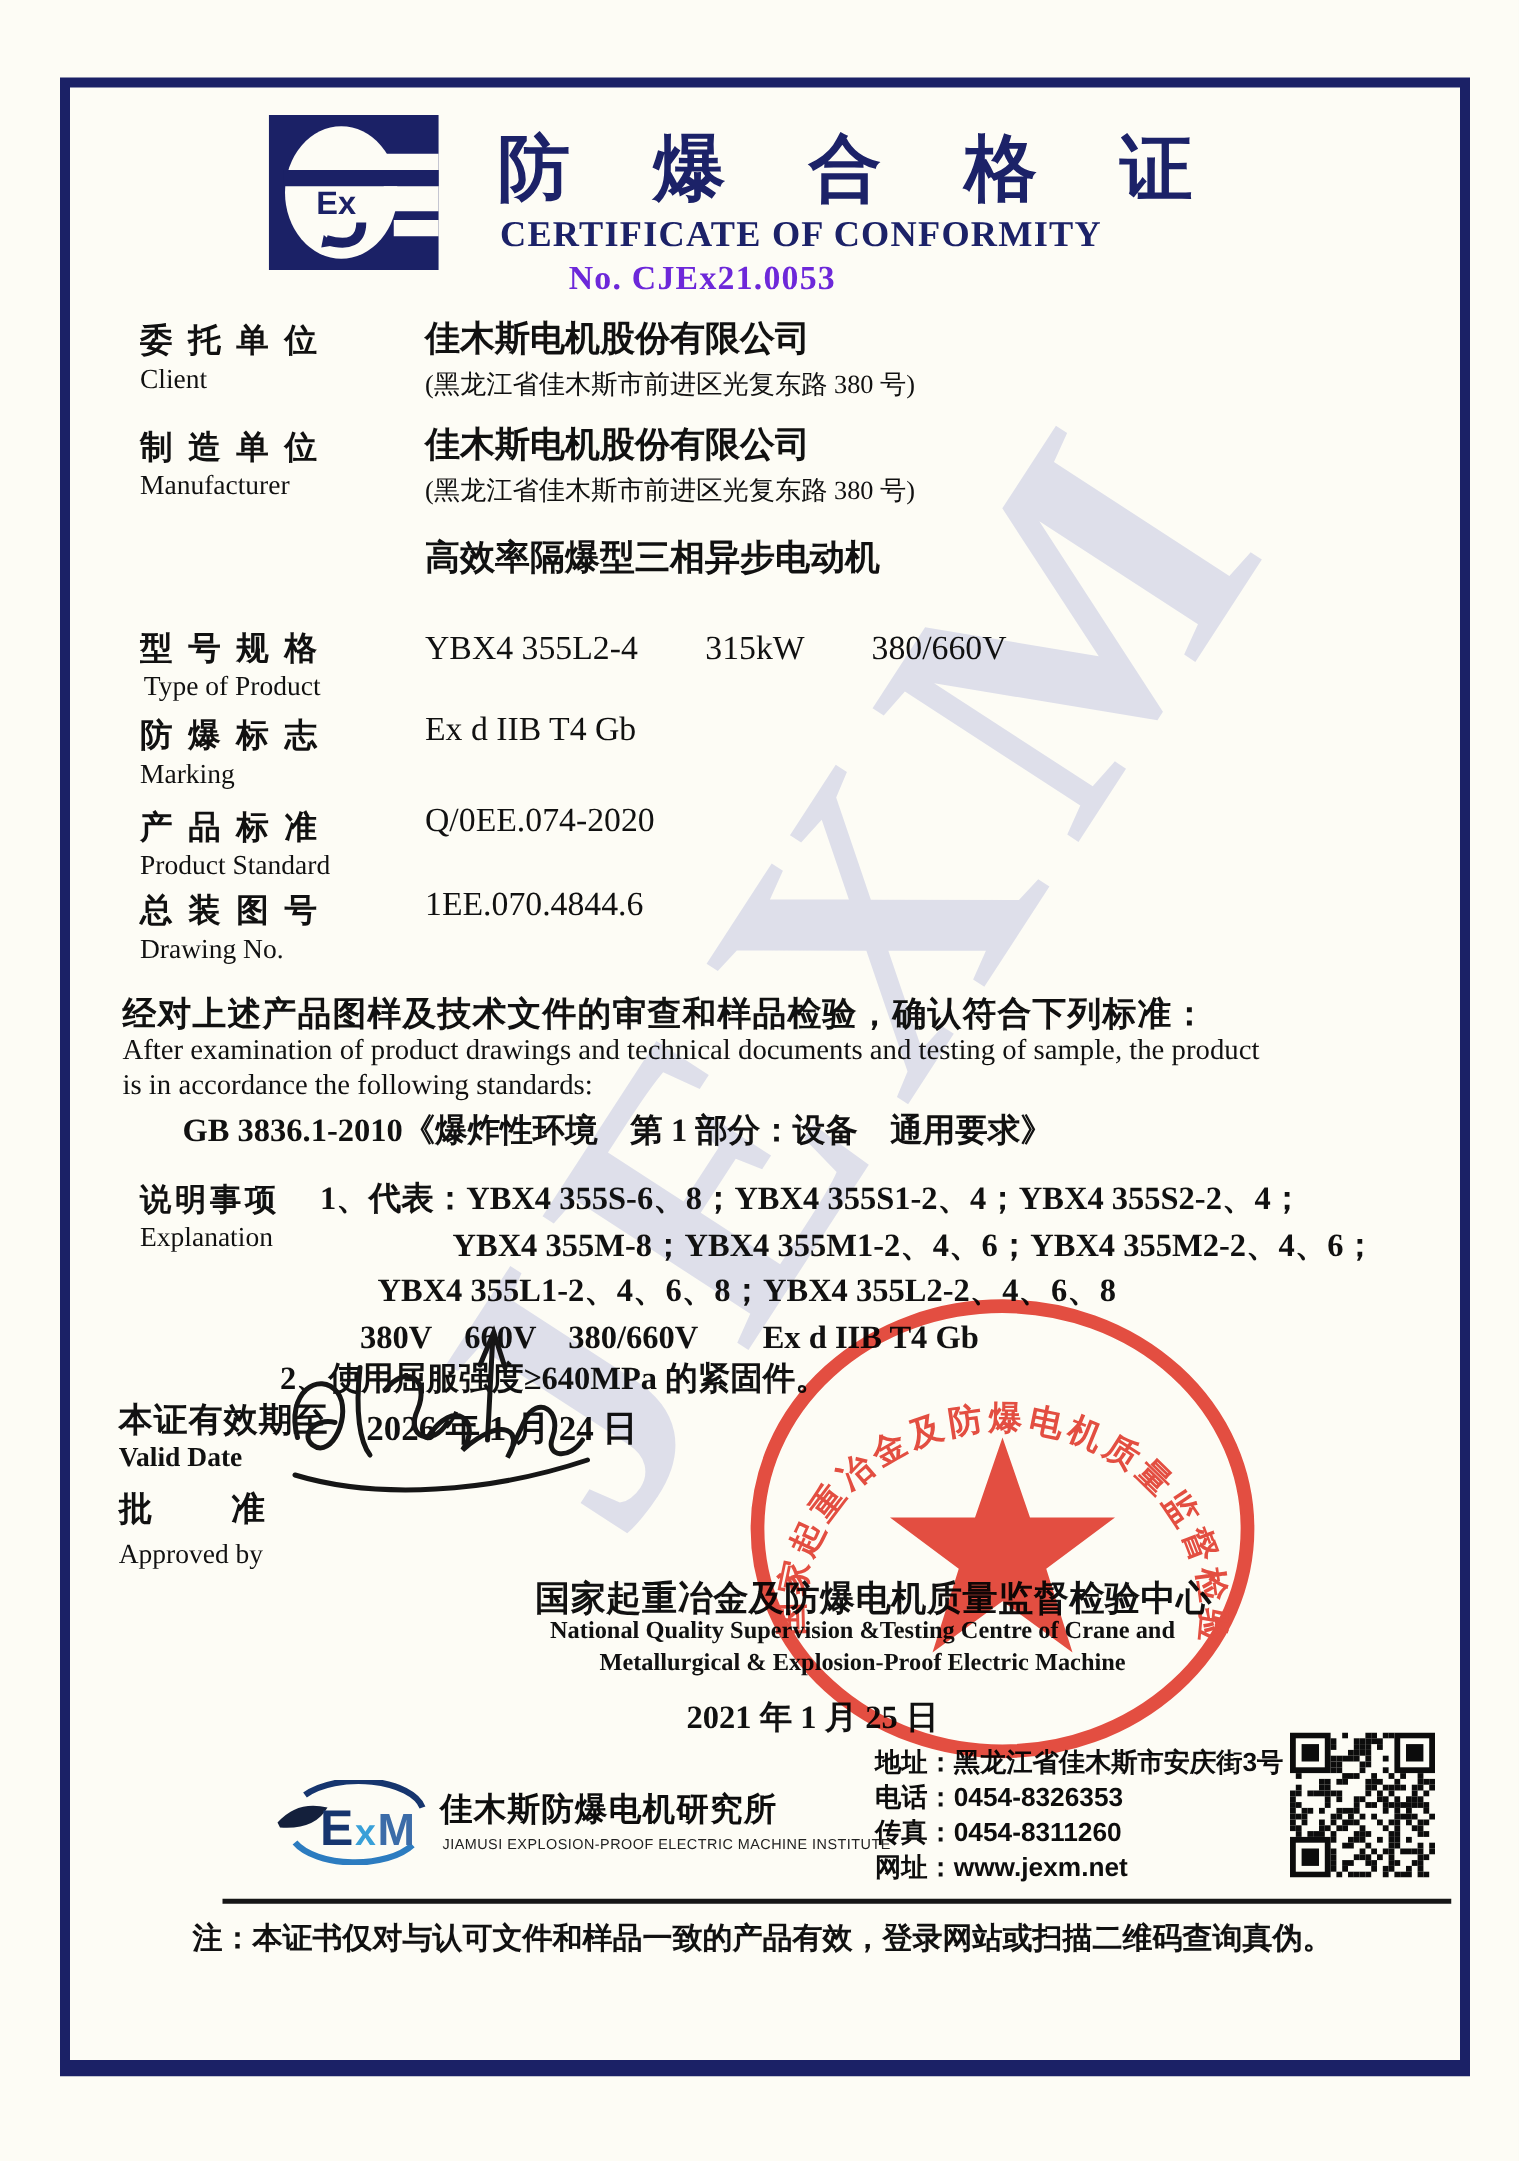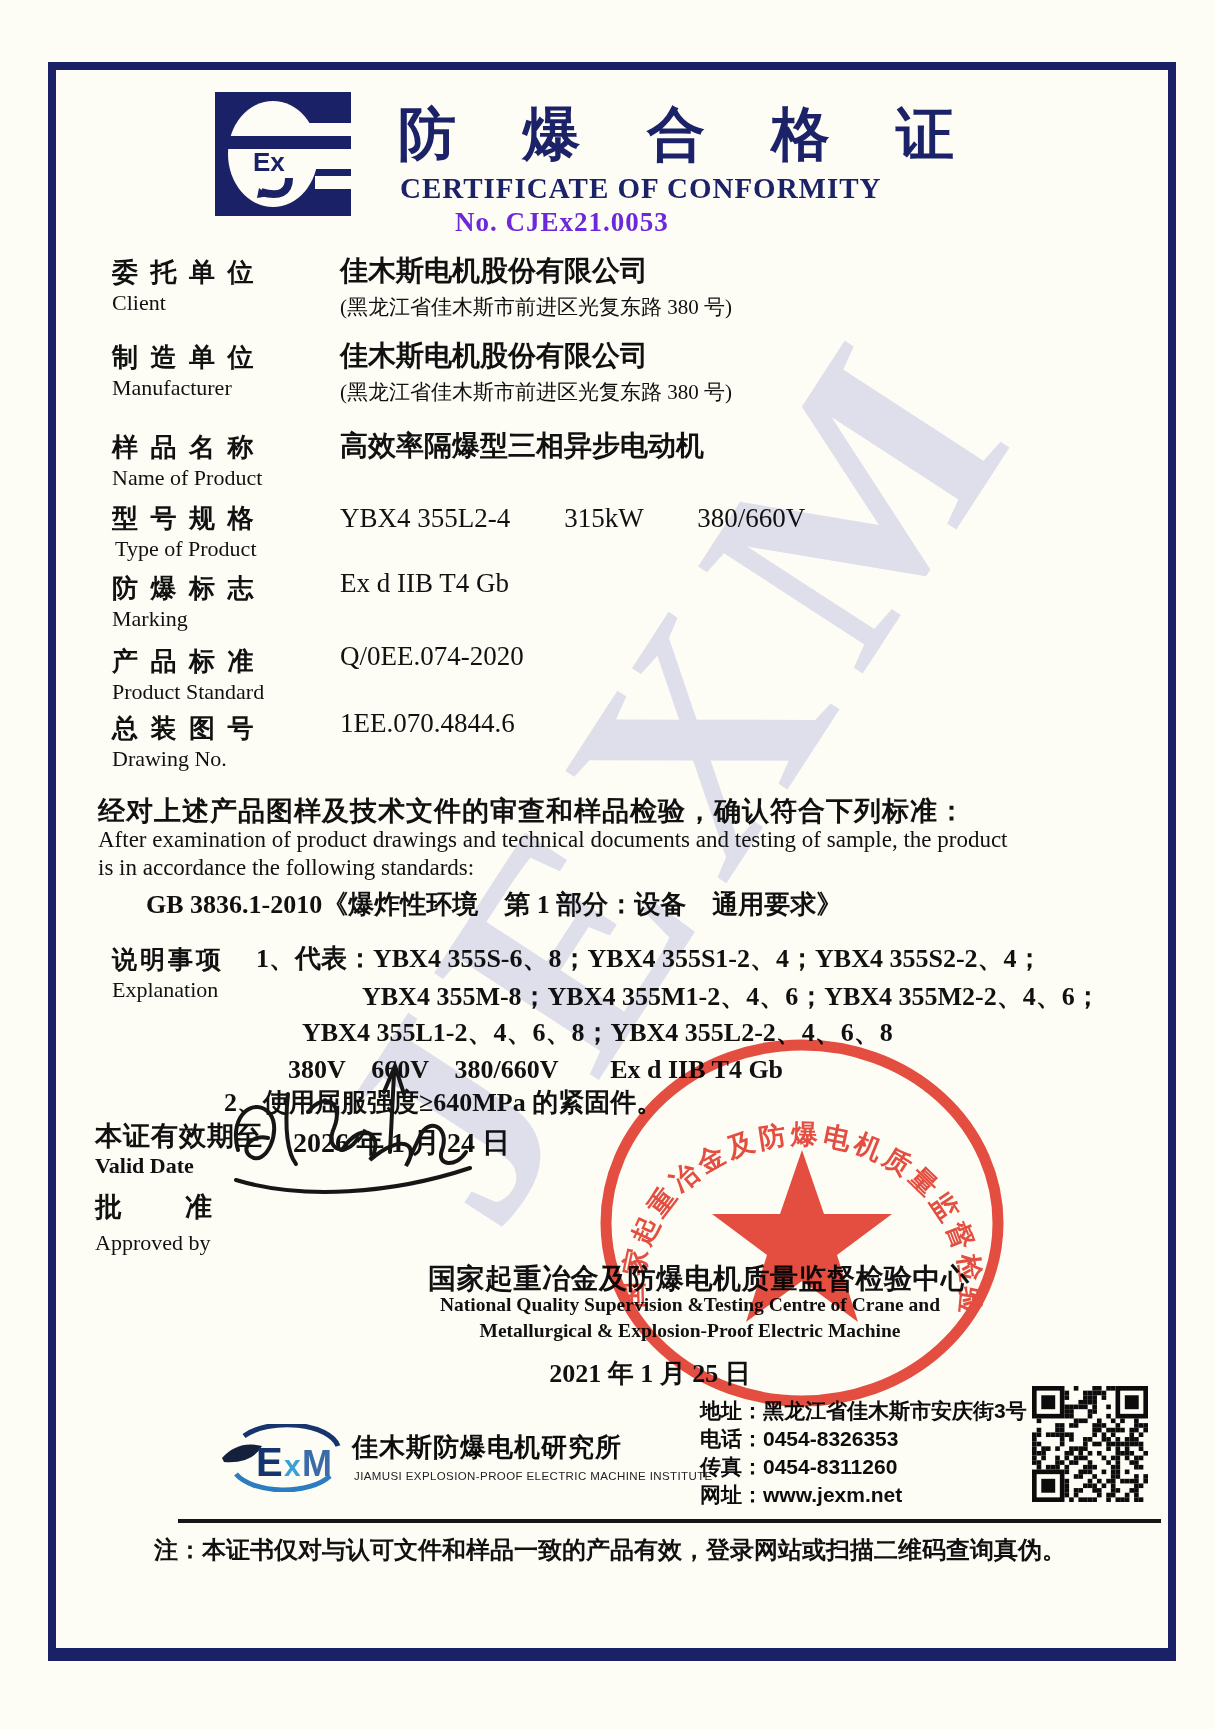--- a/index.html
+++ b/index.html
@@ -75,24 +75,20 @@
   <div class="abs z1 fv" style="left:340px;top:252px;">佳木斯电机股份有限公司</div>
   <div class="abs z1 addr" style="left:340px;top:293px;">(黑龙江省佳木斯市前进区光复东路 380 号)</div>
 
   <div class="abs z1" style="left:112px;top:340px;">
     <div class="zhl">制 造 单 位</div>
     <div class="enl">Manufacturer</div>
   </div>
   <div class="abs z1 fv" style="left:340px;top:337px;">佳木斯电机股份有限公司</div>
   <div class="abs z1 addr" style="left:340px;top:378px;">(黑龙江省佳木斯市前进区光复东路 380 号)</div>
 
-  <div class="abs z1" style="left:112px;top:430px;">
-    <div class="zhl">样 品 名 称</div>
-    <div class="enl">Name of Product</div>
-  </div>
   <div class="abs z1 fv" style="left:340px;top:427px;">高效率隔爆型三相异步电动机</div>
 
   <div class="abs z1" style="left:112px;top:501px;text-align:right;">
     <div class="zhl">型 号 规 格</div>
     <div class="enl">Type of Product</div>
   </div>
   <div class="abs z1 fv2" style="left:340px;top:500px;">YBX4 355L2-4　　315kW　　380/660V</div>
 
   <div class="abs z1" style="left:112px;top:571px;">
     <div class="zhl">防 爆 标 志</div>

